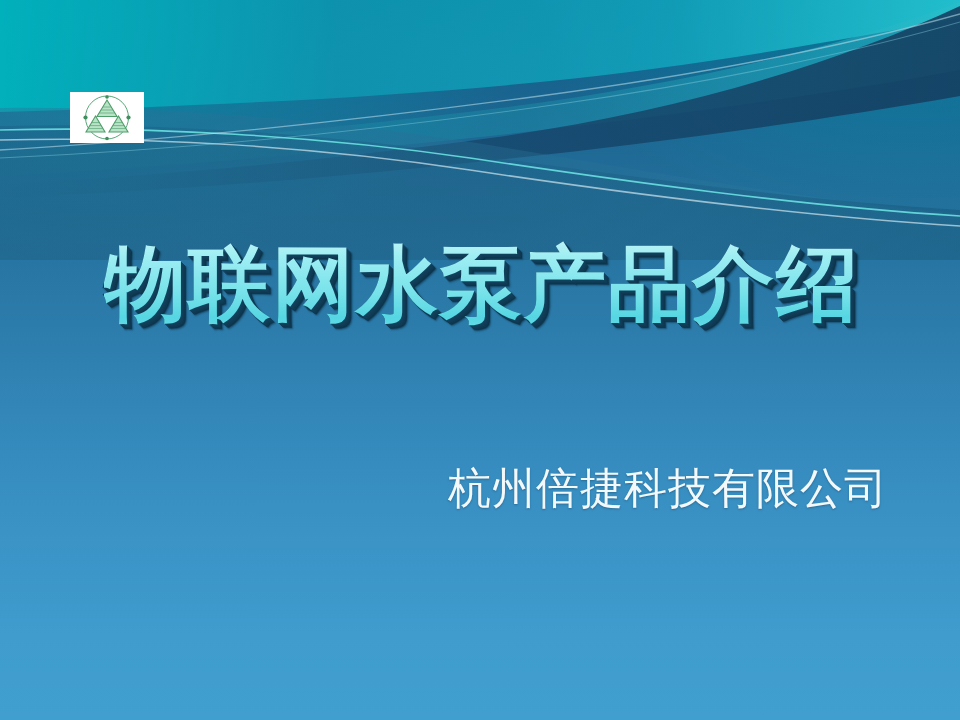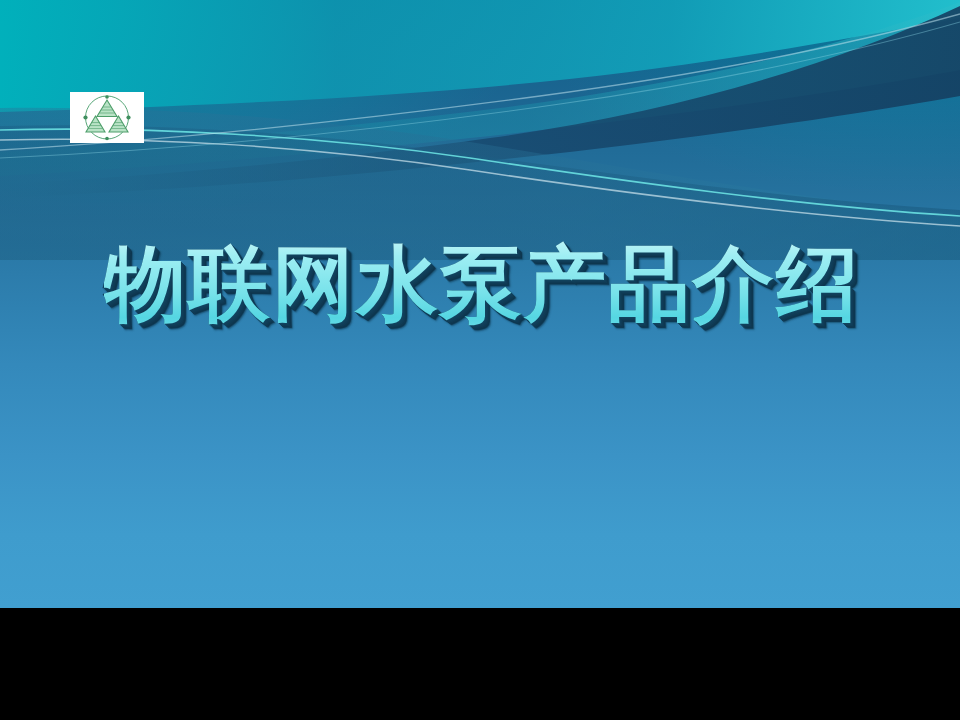--- a/index.html
+++ b/index.html
@@ -4,21 +4,21 @@
 <title>物联网水泵产品介绍</title>
 <style>
   html, body {
     margin: 0;
     padding: 0;
     background: #000;
   }
   #slide {
     position: relative;
     width: 960px;
-    height: 608px;
+    height: 720px;
     overflow: hidden;
     font-family: "Liberation Sans", "DejaVu Sans", sans-serif;
     
     background:
       linear-gradient(to bottom,
         #0c5c86 0%,
         #15618c 8%,
         #1d6793 18%,
         #24709c 30%,
         #2c7cab 45%,
@@ -234,14 +234,15 @@
           <line x1="41.4" y1="36.6" x2="55.6" y2="36.6"></line>
           <line x1="44.9" y1="30.6" x2="52.1" y2="30.6"></line>
         </g>
       </g>
     </svg>
   </div>
 
   <div id="title-shadow">物联网水泵产品介绍</div>
   <div id="title">物联网水泵产品介绍</div>
 
+  <div id="subtitle">杭州倍捷科技有限公司</div>
 
 </div>
 
 </body></html>

